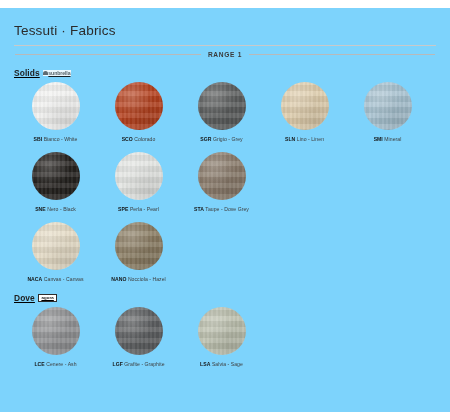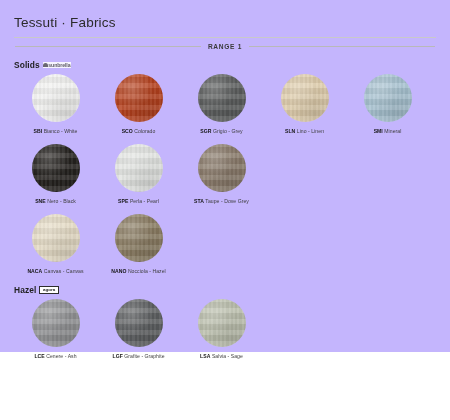--- a/index.html
+++ b/index.html
@@ -8,23 +8,24 @@
     width: 450px;
     height: 420px;
     background: #ffffff;
     font-family: "Liberation Sans", sans-serif;
     overflow: hidden;
   }
 
   .page {
     position: relative;
     width: 450px;
-    height: 352px;
-    background: #c4b5fd;
+    height: 404px;
+    background: #7dd3fc;
     padding: 16px 14px 0 14px;
+    margin-top: 8px;
   }
 
   
   .page-title {
     font-size: 13.5px;
     font-weight: 400;
     color: #2b2b2b;
     letter-spacing: .2px;
     line-height: 1;
     padding-bottom: 7px;
@@ -58,20 +59,21 @@
     white-space: nowrap;
   }
 
   
   .section-head {
     display: flex;
     align-items: center;
     gap: 3px;
     margin-bottom: 3px;
     height: 12px;
+    text-decoration: underline;
   }
   .section-name {
     font-size: 8.4px;
     font-weight: 700;
     color: #1f1f1f;
     letter-spacing: .1px;
   }
 
   
   .brand-sunbrella {
@@ -270,21 +272,21 @@
           <div class="swatch-cell">
             <div class="swatch-disc" style="background-color: rgb(138, 124, 98);">
               <div class="disc-shade"></div>
             </div>
             <div class="swatch-label"><span class="swatch-code">NANO</span><span> Nocciola - Hazel</span></div>
           </div>
         </div>
       </div>
       <div class="section">
         <div class="section-head">
-          <span class="section-name">Hazel</span>
+          <span class="section-name">Dove</span>
           <span class="brand-boxed">
             <span>agora</span>
           </span>
         </div>
         <div class="swatch-row">
           <div class="swatch-cell">
             <div class="swatch-disc" style="background-color: rgb(147, 148, 150);">
               <div class="disc-shade"></div>
             </div>
             <div class="swatch-label"><span class="swatch-code">LCE</span><span> Cenere - Ash</span></div>

